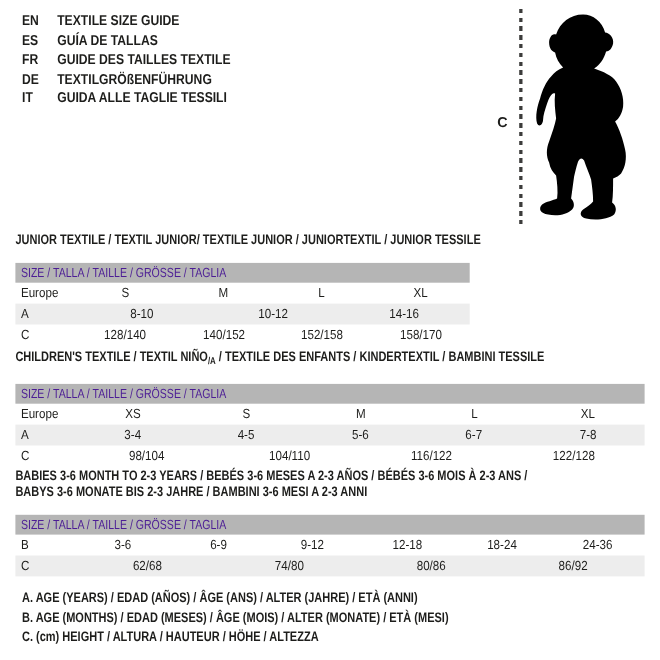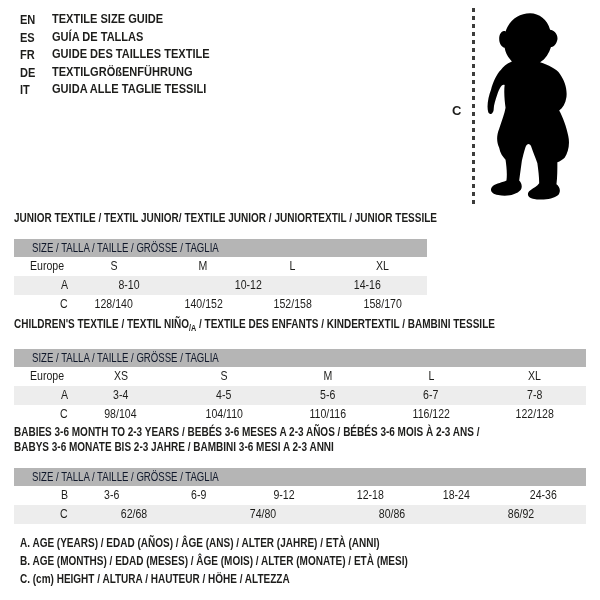--- a/index.html
+++ b/index.html
@@ -36,26 +36,26 @@
   #table-children { top:317px; width:572px; }
   #table-babies   { top:425px; width:572px; }
 
   .t-title {
     font-weight:bold; font-size:12.5px; line-height:15px; white-space:nowrap;
     transform:scaleX(0.8); transform-origin:0 0;
   }
   .t-title .sub { font-size:9px; vertical-align:-3px; }
   .t-head {
     margin-top:13px; background:#b5b5b5; height:18px; line-height:18px;
-    padding-left:18px; font-size:12px; color:#0f172a; white-space:nowrap;
+    padding-left:5px; font-size:12px; color:#4c1d95; white-space:nowrap;
   }
   .t-head .cond { display:inline-block; transform:scaleX(0.8); transform-origin:0 50%; }
   .t-row { display:flex; height:19px; line-height:19px; font-size:12px; }
   .t-row.alt { background:#ededed; }
-  .row-label { width:50px; padding-left:5px;text-align:right; }
+  .row-label { width:50px; padding-left:5px; }
   .row-label span, .t-cell span { display:inline-block; transform:scaleX(0.88); white-space:nowrap; }
   .row-label span { transform-origin:0 50%; }
   .t-cell { flex:1; text-align:center; }
 
   
   .legend { position:absolute; left:20px; top:534px; }
   .legend-line {
     font-weight:bold; font-size:12.5px; line-height:18px; white-space:nowrap;
     transform:scaleX(0.8); transform-origin:0 50%;
   }
@@ -179,21 +179,20 @@
     <div class="t-cell"><span>3-4</span></div>
     <div class="t-cell"><span>4-5</span></div>
     <div class="t-cell"><span>5-6</span></div>
     <div class="t-cell"><span>6-7</span></div>
     <div class="t-cell"><span>7-8</span></div>
   </div>
   <div class="t-row">
     <div class="row-label"><span>C</span></div>
     <div class="t-cell"><span>98/104</span></div>
     <div class="t-cell"><span>104/110</span></div>
-    <div class="t-cell"><span>110/116</span></div>
     <div class="t-cell"><span>116/122</span></div>
     <div class="t-cell"><span>122/128</span></div>
   </div>
 </div>
 
 <div class="size-table" id="table-babies">
   <div class="t-title">BABIES 3-6 MONTH TO 2-3 YEARS / BEBÉS 3-6 MESES A 2-3 AÑOS / BÉBÉS 3-6 MOIS À 2-3 ANS /</div>
   <div class="t-title">BABYS 3-6 MONATE BIS 2-3 JAHRE / BAMBINI 3-6 MESI A 2-3 ANNI</div>
   <div class="t-head">
     <span class="cond">SIZE / TALLA / TAILLE / GRÖSSE / TAGLIA</span>

